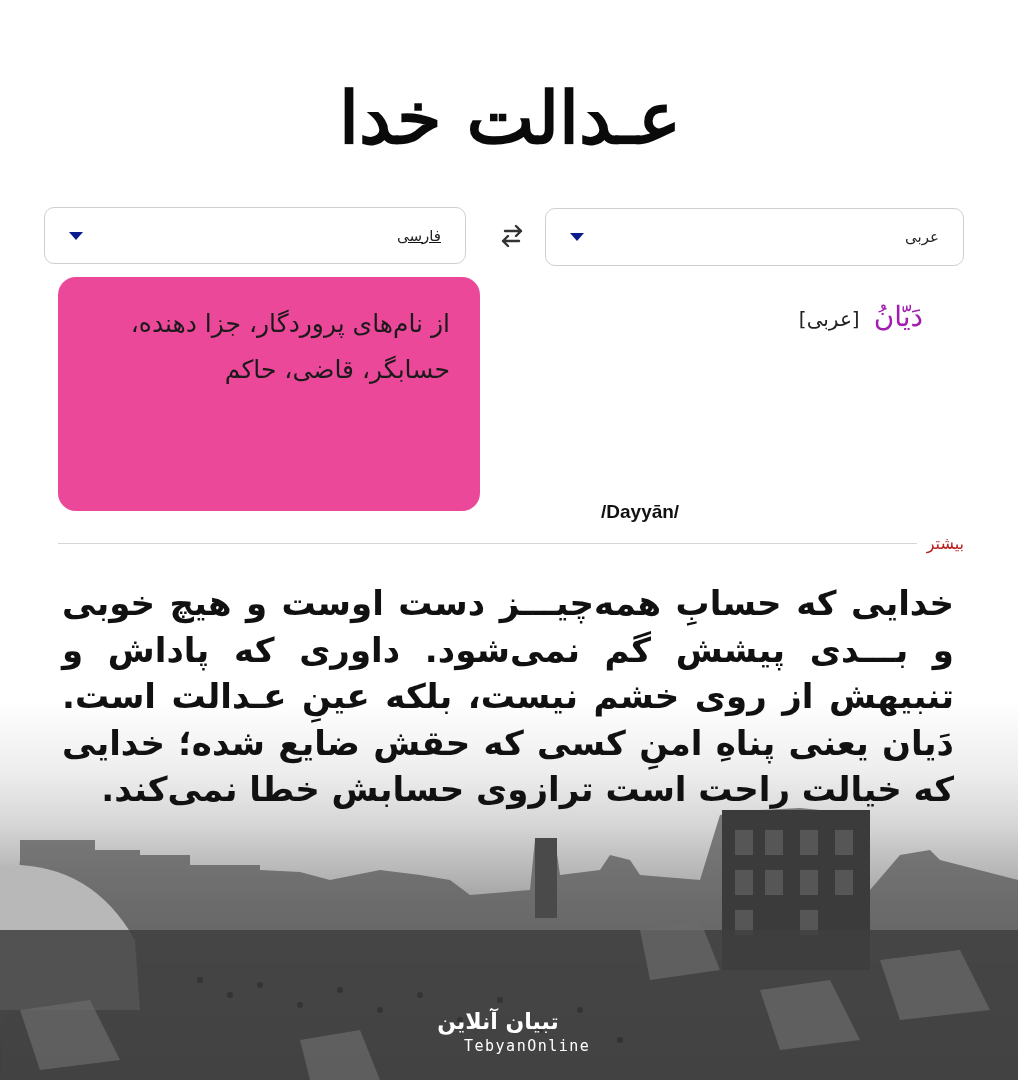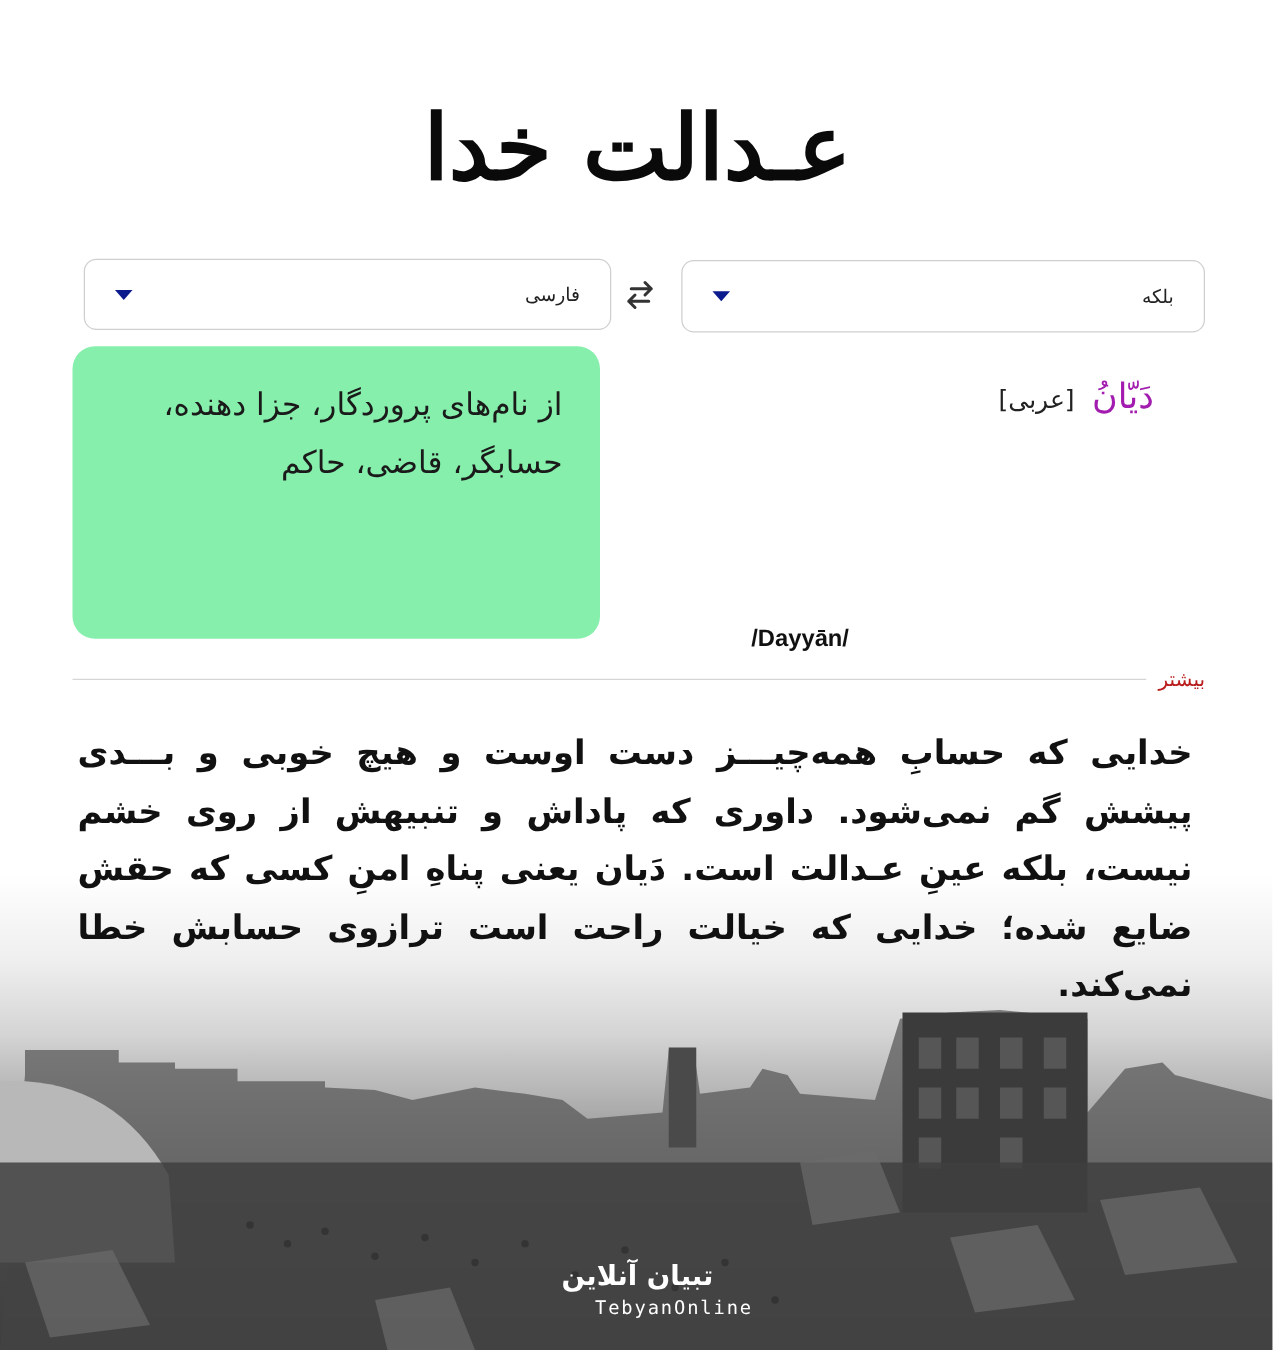--- a/index.html
+++ b/index.html
@@ -31,35 +31,35 @@
       z-index: 3;
     }
 
     .select {
       position: absolute; top: 208px; height: 58px;
       border: 1px solid #cfcfcf; border-radius: 10px; background: #fff;
       display: flex; align-items: center; justify-content: space-between;
       padding: 0 24px; direction: rtl; z-index: 3;
     }
     .select.source { left: 545px; width: 419px; }
-    .select.target { left: 67px; width: 422px; top: 207px; height: 57px; }
+    .select.target { left: 44px; width: 422px; top: 207px; height: 57px; text-decoration: underline; }
     .select .label { font-size: 15px; color: #222; }
     .caret {
       width: 0; height: 0;
       border-left: 7px solid transparent; border-right: 7px solid transparent;
       border-top: 8px solid #0b1a8c;
     }
     .swap {
       position: absolute; left: 497px; top: 222px; width: 30px; height: 28px;
       z-index: 3; cursor: pointer;
     }
 
     .translation-box {
       position: absolute; left: 58px; top: 277px; width: 422px; height: 234px;
-      background: #86efac; border-radius: 18px; z-index: 3;
+      background: #ec4899; border-radius: 18px; z-index: 3;
       direction: rtl; padding: 24px 30px 0 20px;
       font-size: 25px; line-height: 46px; color: #1a1a1a;
     }
 
     .headword {
       position: absolute; right: 95px; top: 300px; z-index: 3;
       direction: rtl; display: flex; align-items: baseline; gap: 14px;
     }
     .headword .word { font-family: "DejaVu Serif", serif; font-size: 28px; color: #a21caf; }
     .headword .lang { font-size: 20px; color: #222; }
@@ -72,26 +72,26 @@
     .more-row {
       position: absolute; left: 58px; top: 530px; width: 906px; height: 26px;
       display: flex; align-items: center; direction: rtl; z-index: 3;
     }
     .more-row .more-label { font-size: 16px; color: #b91c1c; padding-left: 10px; }
     .more-row .divider { flex: 1; height: 1px; background: #d6d6d6; }
 
     .description {
       position: absolute; left: 62px; top: 580px; width: 892px; z-index: 3;
       direction: rtl; text-align: justify; text-align-last: right;
-      font-size: 27px; font-weight: bold; line-height: 46.5px; color: #111;
+      font-size: 34px; font-weight: bold; line-height: 46.5px; color: #111;
       letter-spacing: -0.3px;
     }
 
     .brand {
-      position: absolute; left: 440px; top: 1008px; width: 140px; z-index: 3;
+      position: absolute; left: 428px; top: 1008px; width: 140px; z-index: 3;
       text-align: center; color: #ffffff;
     }
     .brand .brand-fa { font-size: 22px; font-weight: bold; direction: rtl; line-height: 28px; }
     .brand .brand-en { font-family: "DejaVu Sans Mono", monospace; font-size: 15px; letter-spacing: 1.5px; line-height: 20px; margin-left: 36px; }
   </style>
 </head>
 <body>
 
 <div class="bg-photo"></div>
 
@@ -145,21 +145,21 @@
       <circle cx="540" cy="250" r="3"></circle>
       <circle cx="580" cy="230" r="3"></circle>
       <circle cx="620" cy="260" r="3"></circle>
   </g>
 </svg>
 
 <div class="layer">
   <div class="logo">عـدالت خدا</div>
 
   <div class="select source">
-    <span class="label">بلکه</span>
+    <span class="label">عربی</span>
     <span class="caret"></span>
   </div>
 
   <div class="swap">
     <svg width="30" height="28" viewBox="0 0 30 28">
       <path d="M8 9 H24 M19 4 L24 9 L19 14" stroke="#333" stroke-width="2.4" fill="none" stroke-linecap="round" stroke-linejoin="round"></path>
       <path d="M22 19 H6 M11 14 L6 19 L11 24" stroke="#333" stroke-width="2.4" fill="none" stroke-linecap="round" stroke-linejoin="round"></path>
     </svg>
   </div>
 

